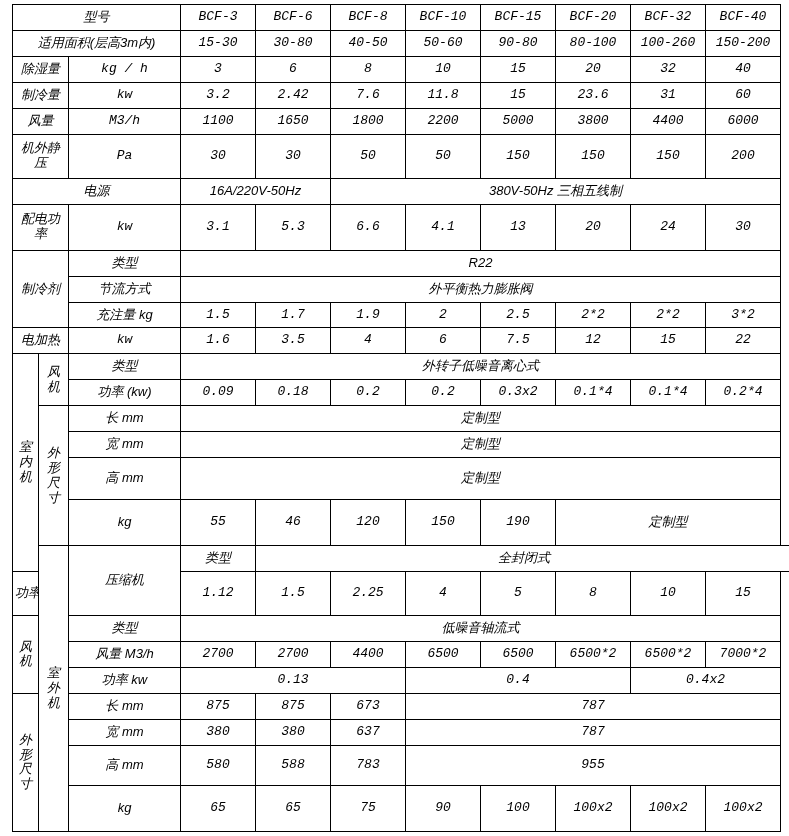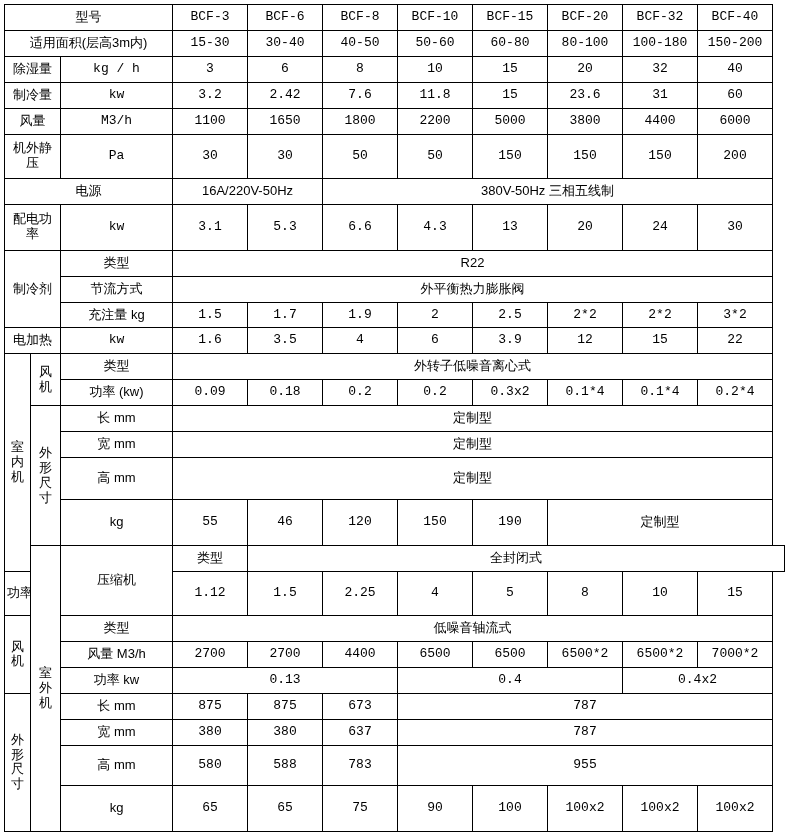--- a/index.html
+++ b/index.html
@@ -9,21 +9,22 @@
   }
   body {
     font-family: "Liberation Sans", sans-serif;
     color: #000000;
   }
   #sheet {
     width: 789px;
     height: 836px;
     position: relative;
     box-sizing: border-box;
-    padding: 4px 4px;
+    padding: 4px 12px;
+    font-style: italic;
   }
   table.spec {
     border-collapse: collapse;
     width: 781px;
     height: 828px;
     table-layout: fixed;
   }
   table.spec td {
     border: 1px solid #000000;
     text-align: center;
@@ -92,26 +93,26 @@
       <td class="model">BCF-10</td>
       <td class="model">BCF-15</td>
       <td class="model">BCF-20</td>
       <td class="model">BCF-32</td>
       <td class="model">BCF-40</td>
     </tr>
 
     <tr>
       <td class="lab" colspan="3">适用面积(层高3m内)</td>
       <td class="num">15-30</td>
-      <td class="num">30-40</td>
+      <td class="num">30-80</td>
       <td class="num">40-50</td>
       <td class="num">50-60</td>
-      <td class="num">60-80</td>
+      <td class="num">90-80</td>
       <td class="num">80-100</td>
-      <td class="num">100-180</td>
+      <td class="num">100-260</td>
       <td class="num">150-200</td>
     </tr>
 
     <tr>
       <td class="lab" colspan="2">除湿量</td>
       <td class="unit">kg / h</td>
       <td class="num">3</td>
       <td class="num">6</td>
       <td class="num">8</td>
       <td class="num">10</td>
@@ -165,21 +166,21 @@
       <td class="wide" colspan="2">16A/220V-50Hz</td>
       <td class="wide" colspan="6">380V-50Hz  三相五线制</td>
     </tr>
 
     <tr style="height:46px;">
       <td class="vert" colspan="2" style="white-space: normal;">配电功率</td>
       <td class="unit">kw</td>
       <td class="num">3.1</td>
       <td class="num">5.3</td>
       <td class="num">6.6</td>
-      <td class="num">4.3</td>
+      <td class="num">4.1</td>
       <td class="num">13</td>
       <td class="num">20</td>
       <td class="num">24</td>
       <td class="num">30</td>
     </tr>
 
     <tr>
       <td class="lab" colspan="2" rowspan="3">制冷剂</td>
       <td class="lab">类型</td>
       <td class="wide" colspan="8">R22</td>
@@ -200,21 +201,21 @@
       <td class="num">3*2</td>
     </tr>
 
     <tr>
       <td class="lab" colspan="2">电加热</td>
       <td class="unit">kw</td>
       <td class="num">1.6</td>
       <td class="num">3.5</td>
       <td class="num">4</td>
       <td class="num">6</td>
-      <td class="num">3.9</td>
+      <td class="num">7.5</td>
       <td class="num">12</td>
       <td class="num">15</td>
       <td class="num">22</td>
     </tr>
 
     <tr>
       <td class="vert" rowspan="7" style="white-space: normal;">室内机</td>
       <td class="vert" rowspan="2" style="white-space: normal;">风机</td>
       <td class="lab">类型</td>
       <td class="wide" colspan="8">外转子低噪音离心式</td>

